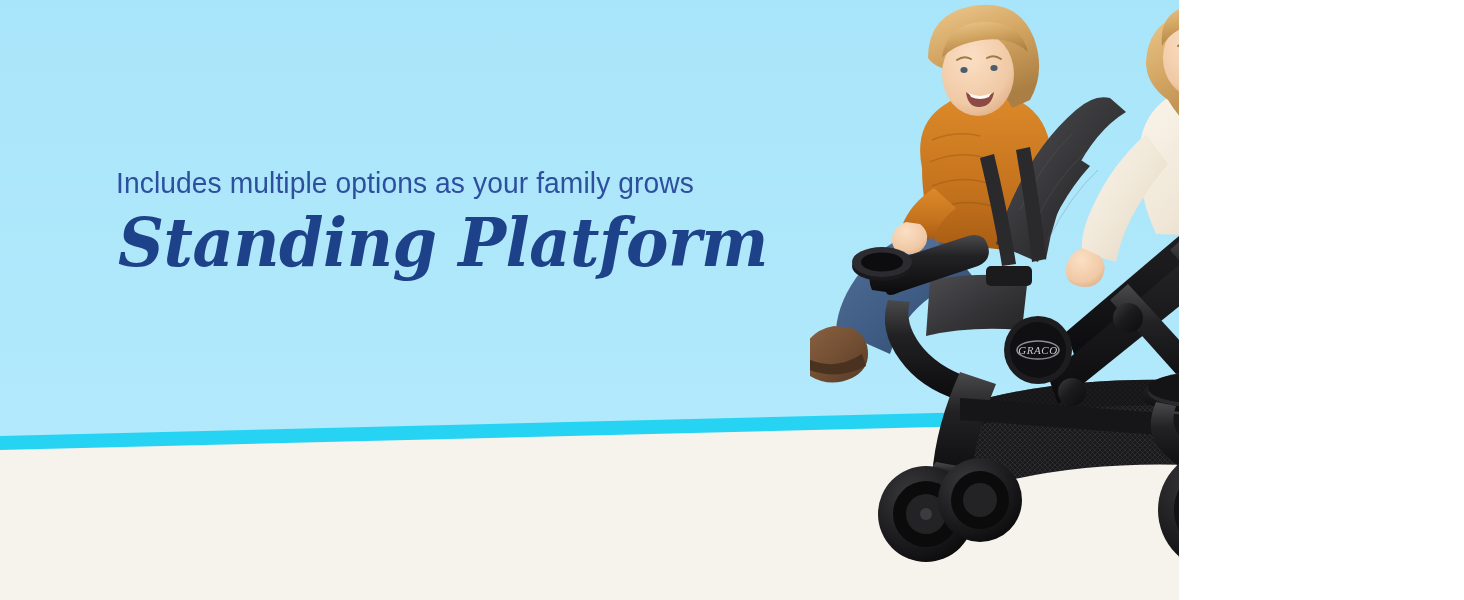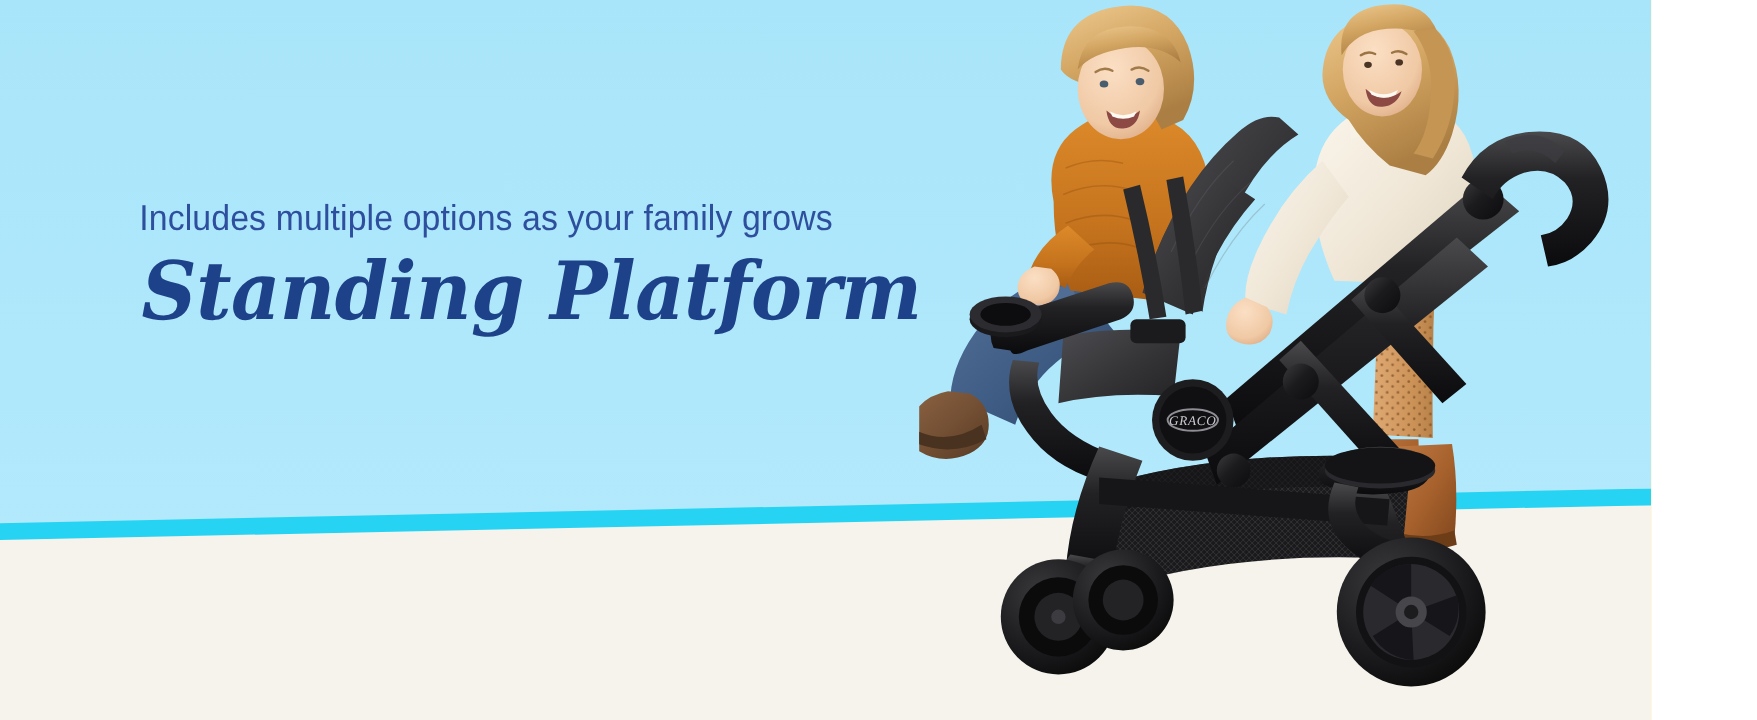--- a/index.html
+++ b/index.html
@@ -8,24 +8,24 @@
     padding: 0;
     background: #ffffff;
   }
   body {
     font-family: "Liberation Sans", sans-serif;
   }
 
   
   .banner {
     position: relative;
-    width: 1376px;
+    width: 1179px;
     height: 600px;
     overflow: hidden;
-    background: #fde047;
+    background: #a3a3a3;
     text-decoration: underline;
   }
 
   
   .bg-sky {
     position: absolute;
     inset: 0;
     background: linear-gradient(180deg, #a9e5fa 0%, #b0e8fb 55%, #b7eafc 100%);
     
     clip-path: polygon(0 0, 100% 0, 100% 408px, 0 437px);
@@ -78,21 +78,21 @@
     letter-spacing: -0.5px;
     color: #1e4289;
     white-space: nowrap;
     transform: scaleX(0.95);
     transform-origin: left center;
   }
 
   
   .product {
     position: absolute;
-    left: 766px;
+    left: 810px;
     top: 0;
     width: 654px;
     height: 600px;
   }
   .product svg { display: block; width: 100%; height: 100%; }
 </style>
 </head>
 <body>
 
 <div class="banner">

